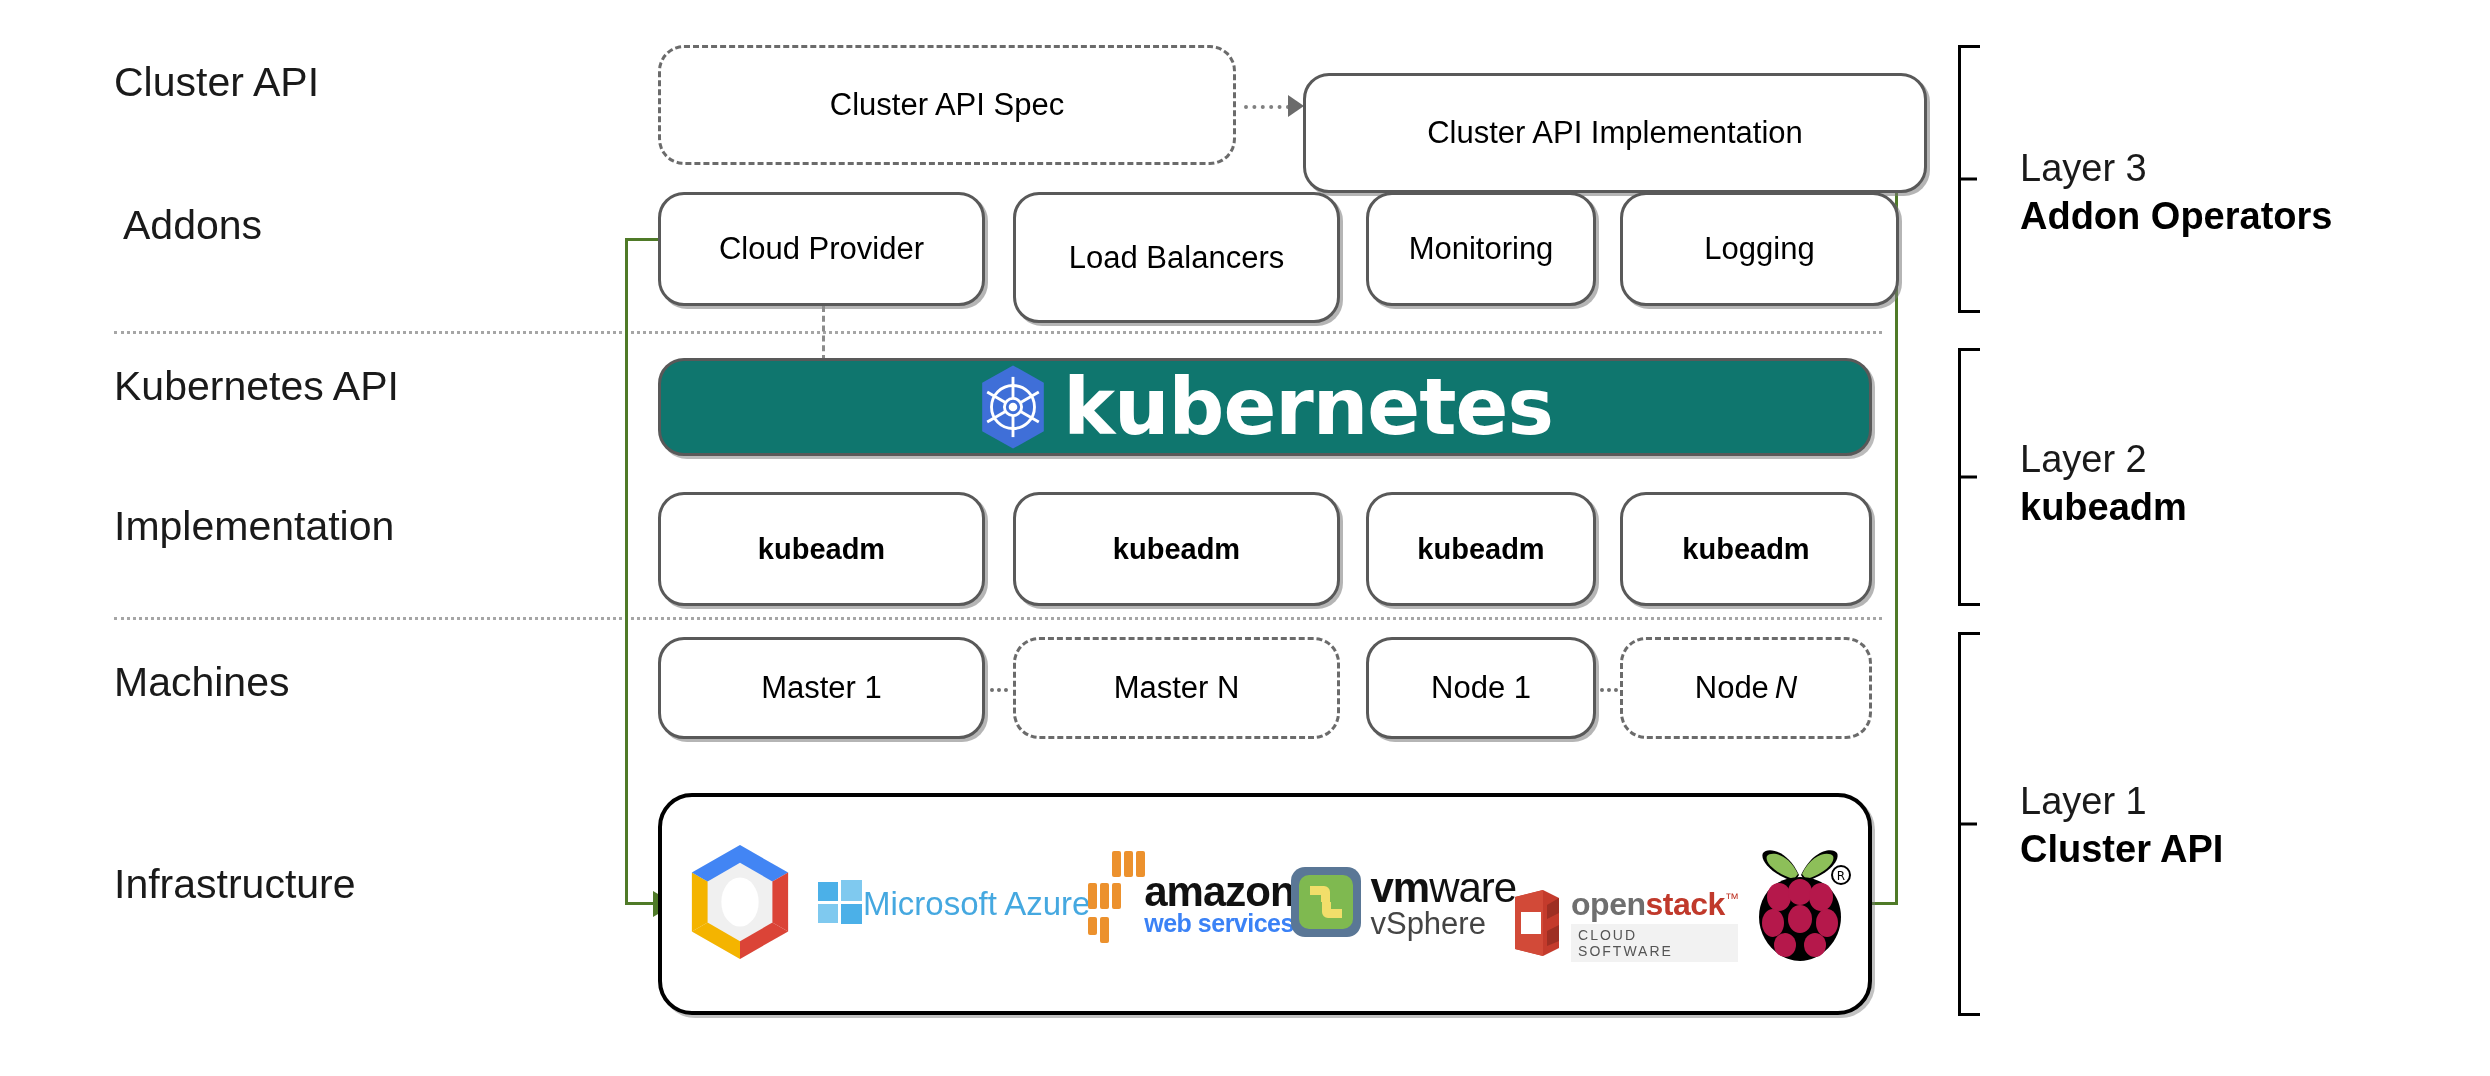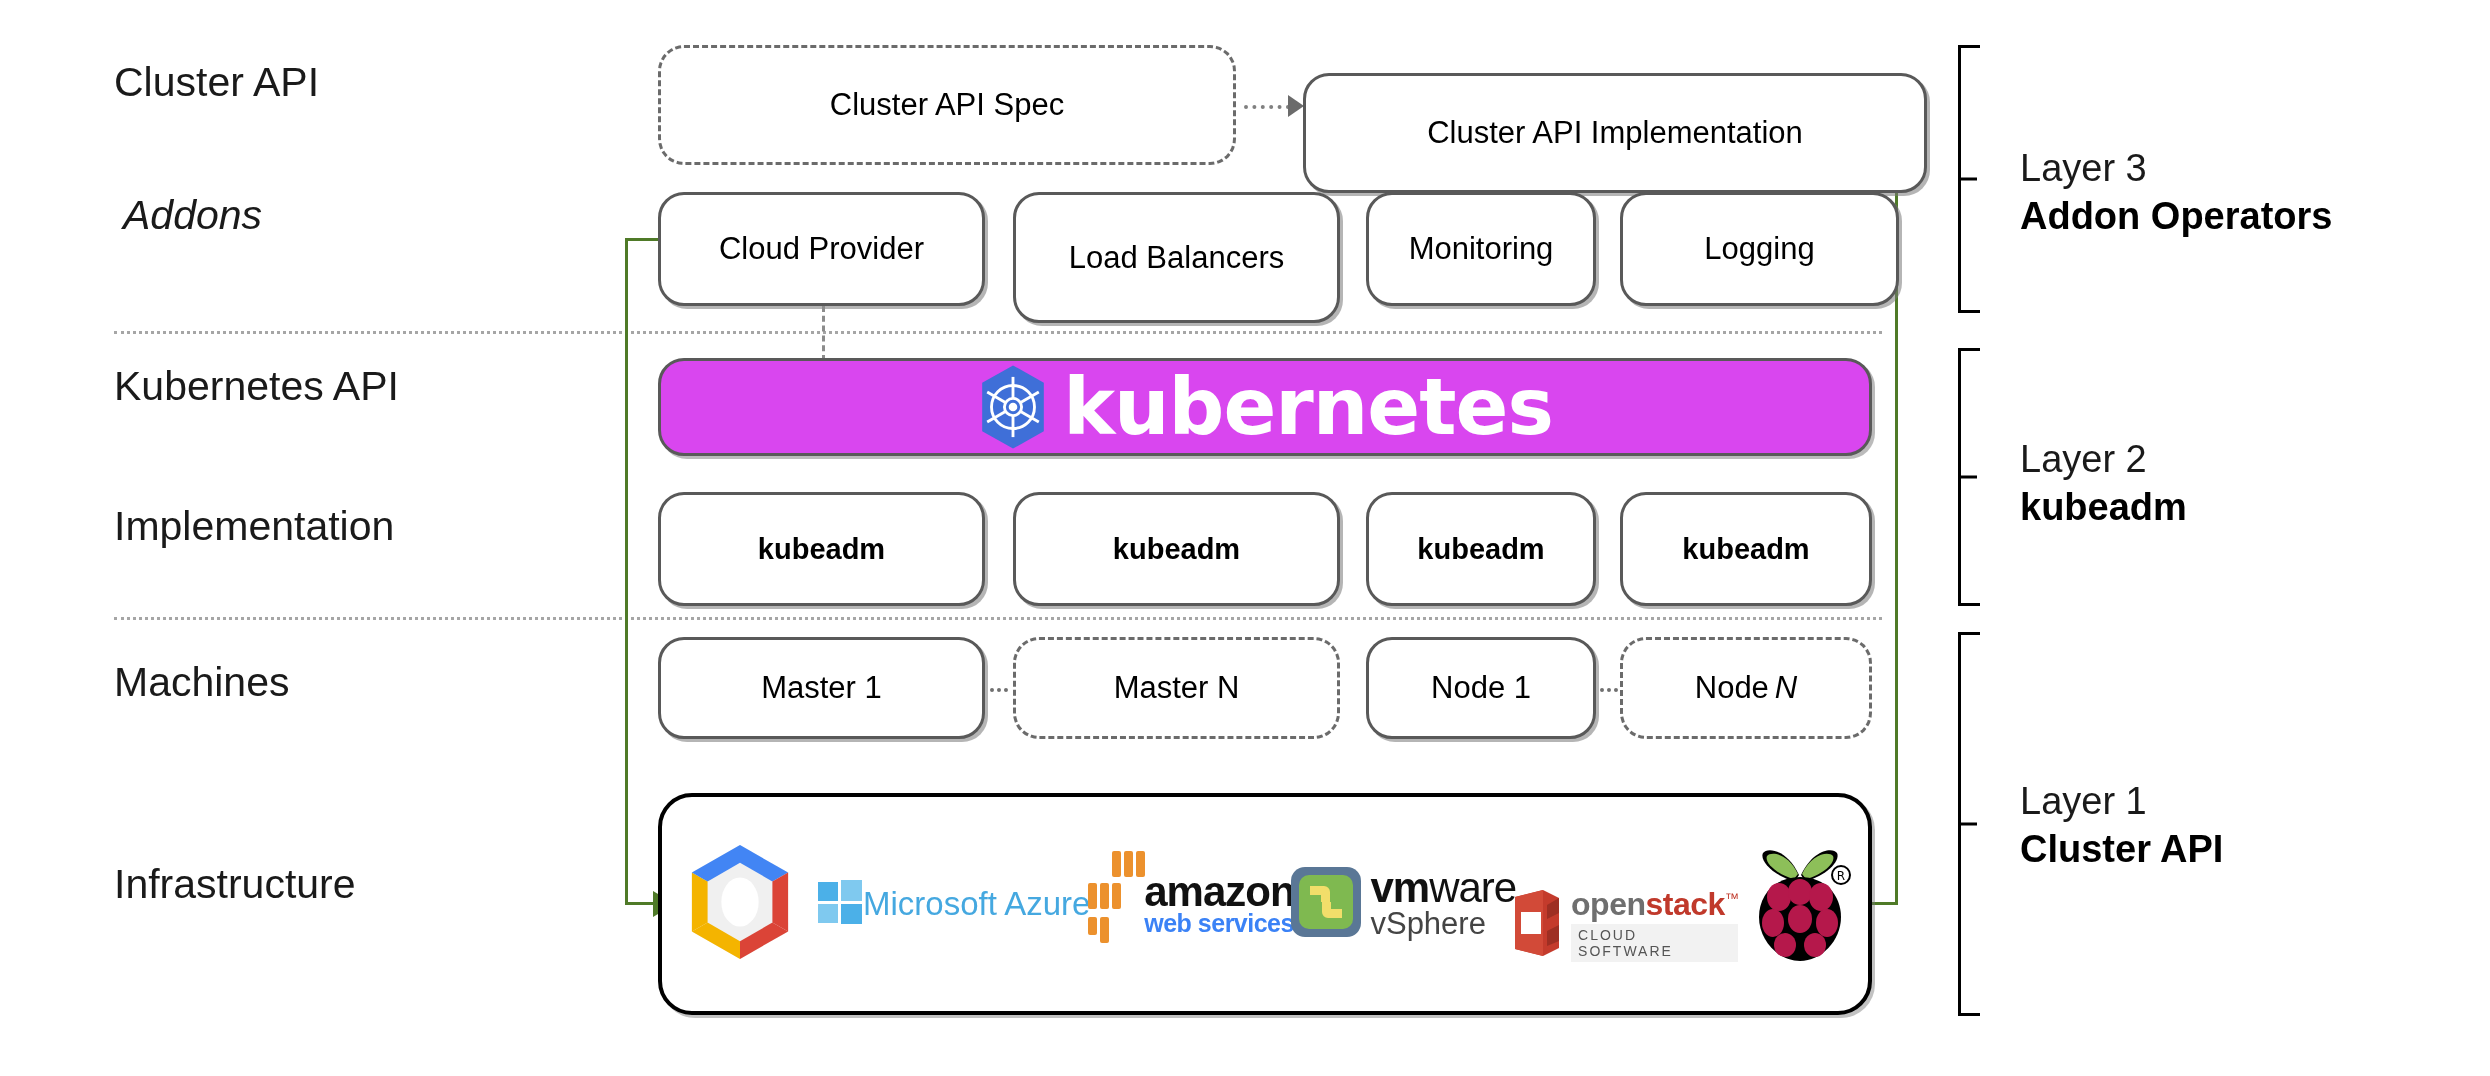--- a/index.html
+++ b/index.html
@@ -51,21 +51,21 @@
   }
   .box.bold { font-weight: bold; font-size: 29px; }
   .box .ital { font-style: italic; padding-left: 6px; }
 
   .box.shadowed { box-shadow: 3px 3px 0 0 rgba(120,120,120,0.55); }
 
   
   .k8s-banner {
     position: absolute;
     box-sizing: border-box;
-    background: #d946ef;
+    background: #0f766e;
     border: 3px solid #595959;
     border-radius: 26px;
     display: flex;
     align-items: center;
     justify-content: center;
     gap: 14px;
     box-shadow: 3px 3px 0 0 rgba(120,120,120,0.5);
   }
   .k8s-word {
     font-family: "DejaVu Sans", sans-serif;
@@ -213,21 +213,21 @@
     border-bottom: 13px solid transparent;
     border-right: 22px solid #4f7a28;
   }
 </style>
 </head>
 <body>
 
 <div id="canvas">
 
   <div class="row-label" style="left:114px; top:60px;">Cluster API</div>
-  <div class="row-label" style="left:123px; top:193px;font-style:italic;">Addons</div>
+  <div class="row-label" style="left:123px; top:203px;">Addons</div>
   <div class="row-label" style="left:114px; top:364px;">Kubernetes API</div>
   <div class="row-label" style="left:114px; top:504px;">Implementation</div>
   <div class="row-label" style="left:114px; top:660px;">Machines</div>
   <div class="row-label" style="left:114px; top:862px;">Infrastructure</div>
 
   <div class="hsep" style="left:114px; top:331px; width:1768px;"></div>
   <div class="hsep" style="left:114px; top:617px; width:1768px;"></div>
 
   <div class="gl gl-h" style="left:625px; top:238px; width:38px;"></div>
   <div class="gl gl-v" style="left:625px; top:238px; height:666px;"></div>

